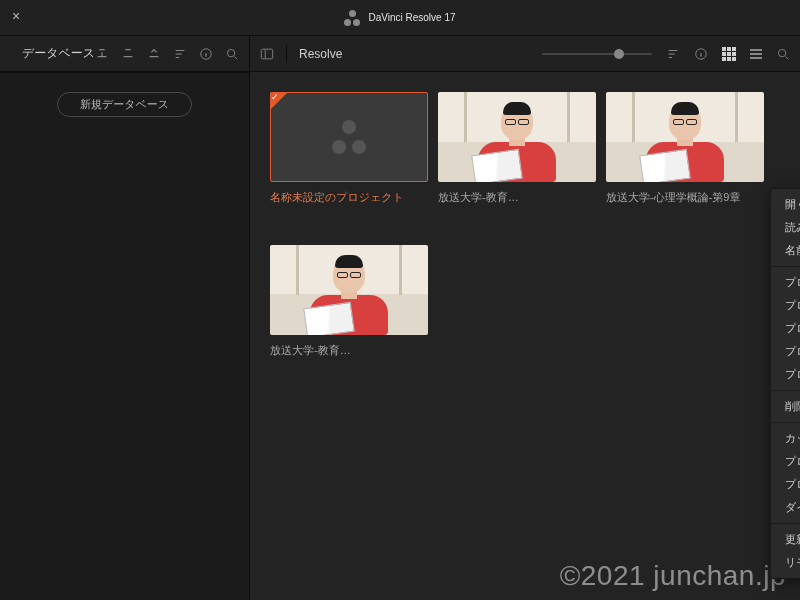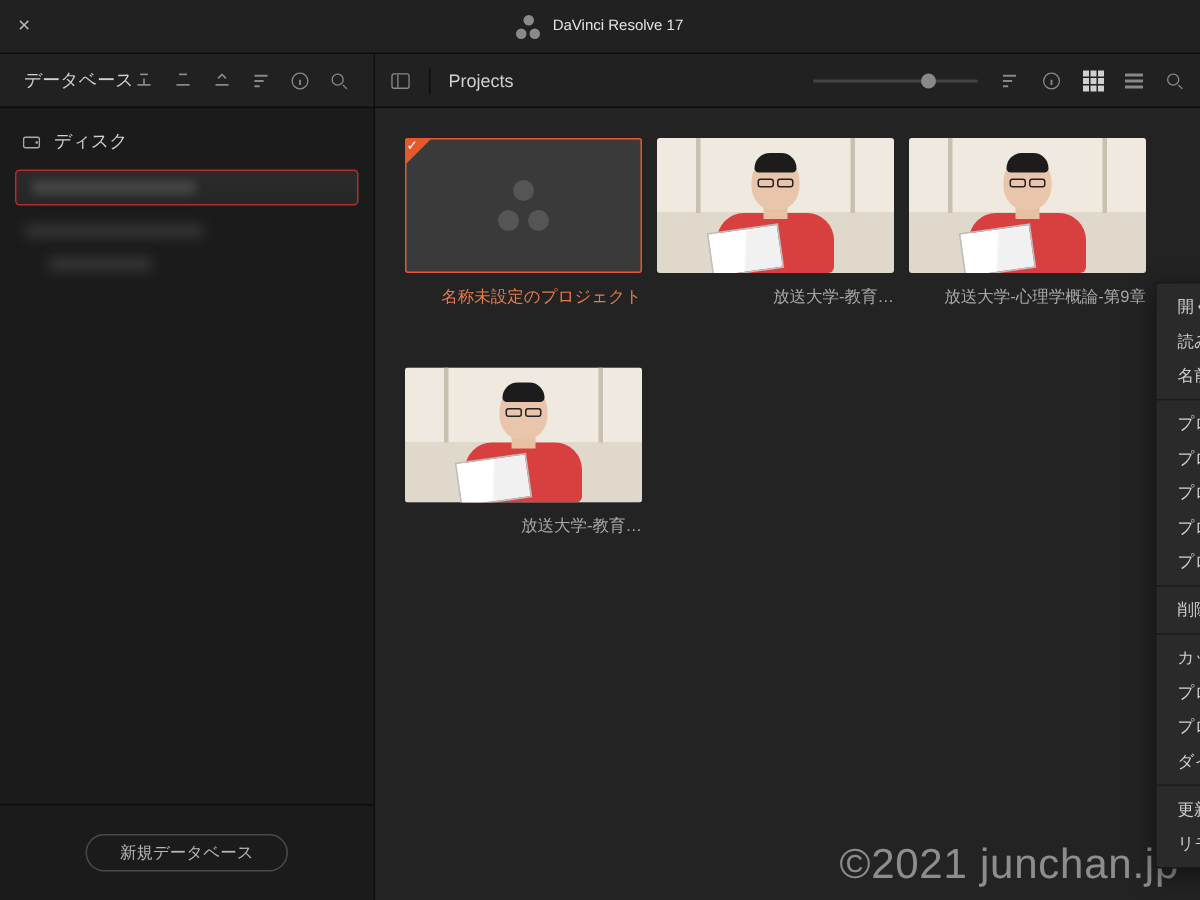--- a/index.html
+++ b/index.html
@@ -44,21 +44,21 @@
 
   
   .sidebar {
     width: 250px;
     background: #1b1b1b;
     border-right: 1px solid #0d0d0d;
     display: flex; flex-direction: column;
   }
   .panel-header {
     height: 36px;
-    display: flex; align-items: center; justify-content: center;
+    display: flex; align-items: center; justify-content: flex-end;
     padding: 0 10px;
     border-bottom: 1px solid #0d0d0d;
     background: #212121;
   }
   .panel-header .label { color: #d0d0d0; font-size: 12px; }
   .hdr-icons { display: flex; gap: 12px; align-items: center; }
   .icon { width: 14px; height: 14px; display:inline-block; color:#8a8a8a; }
   .icon svg { width:100%; height:100%; display:block; }
 
   .sidebar-body { padding: 10px 8px; flex:1; }
@@ -164,21 +164,21 @@
   .hair{position:absolute;top:-2px;left:2px;right:2px;height:13px;background:#1c1c1c;border-radius:14px 14px 4px 4px;}
   .glasses{position:absolute;top:15px;left:4px;right:4px;height:6px;display:flex;gap:2px;align-items:center;}
   .glasses span{flex:1;height:6px;border:1px solid #222;border-radius:2px;}
   .book{
     position:absolute;bottom:0;left:-4px;width:48px;height:30px;
     background:linear-gradient(100deg,#fff 0 48%, #f1f1f1 52% 100%);
     border:1px solid #bdbdbd; transform:rotate(-8deg);
   }
 
   .caption{
-    margin-top:8px; text-align:right; font-size:11px; color:#a8a8a8;
+    margin-top:8px; text-align:left; font-size:11px; color:#a8a8a8;
     white-space:nowrap; overflow:hidden; text-overflow:ellipsis;
   }
   .caption.sel{ color:#e67a4e; }
 
   
   .ctx {
     position:absolute; top:116px; left:520px;
     width:254px;
     background:#2a2a2a;
     border:1px solid #191919;
@@ -248,52 +248,36 @@
             </svg>
           </span>
         <span class="icon">
             <svg viewBox="0 0 16 16">
               <circle cx="7" cy="7" r="4.2" stroke="#888" fill="none"></circle>
               <path d="M11 11l3 3" stroke="#888"></path>
             </svg>
           </span>
       </span>
     </div>
-    <div class="sidebar-body">
-      <div class="disk-row">
-        <span class="icon">
-            <svg viewBox="0 0 16 16">
-              <rect x="2" y="4" width="12" height="8" rx="1.5" stroke="#aaa" fill="none"></rect>
-              <circle cx="12" cy="8" r="1" fill="#aaa"></circle>
-            </svg>
-          </span>
-        <span>ディスク</span>
-      </div>
-      <div class="db-item">
-          <span class="blur"></span>
-        </div>
-      <div class="blur-line"></div>
-      <div class="blur-line small"></div>
-    </div>
     <div class="sidebar-footer">
       <button class="pill-btn">新規データベース</button>
     </div>
   </div>
 
   <div class="content">
     <div class="content-header">
       <div class="ch-left">
         <span class="icon">
             <svg viewBox="0 0 16 16">
               <rect x="1.5" y="2.5" width="13" height="11" rx="1.5" stroke="#888" fill="none"></rect>
               <path d="M6 3v10" stroke="#888"></path>
             </svg>
           </span>
         <span style="width:1px;height:18px;background:#0d0d0d;"></span>
-        <span class="label">Projects</span>
+        <span class="label">Resolve</span>
       </div>
       <div class="ch-right">
         <div class="zoom"></div>
         <span class="icon">
             <svg viewBox="0 0 16 16">
               <path d="M3 4h10M3 8h7M3 12h4" stroke="#888" stroke-width="1.4"></path>
             </svg>
           </span>
         <span class="icon">
             <svg viewBox="0 0 16 16">

